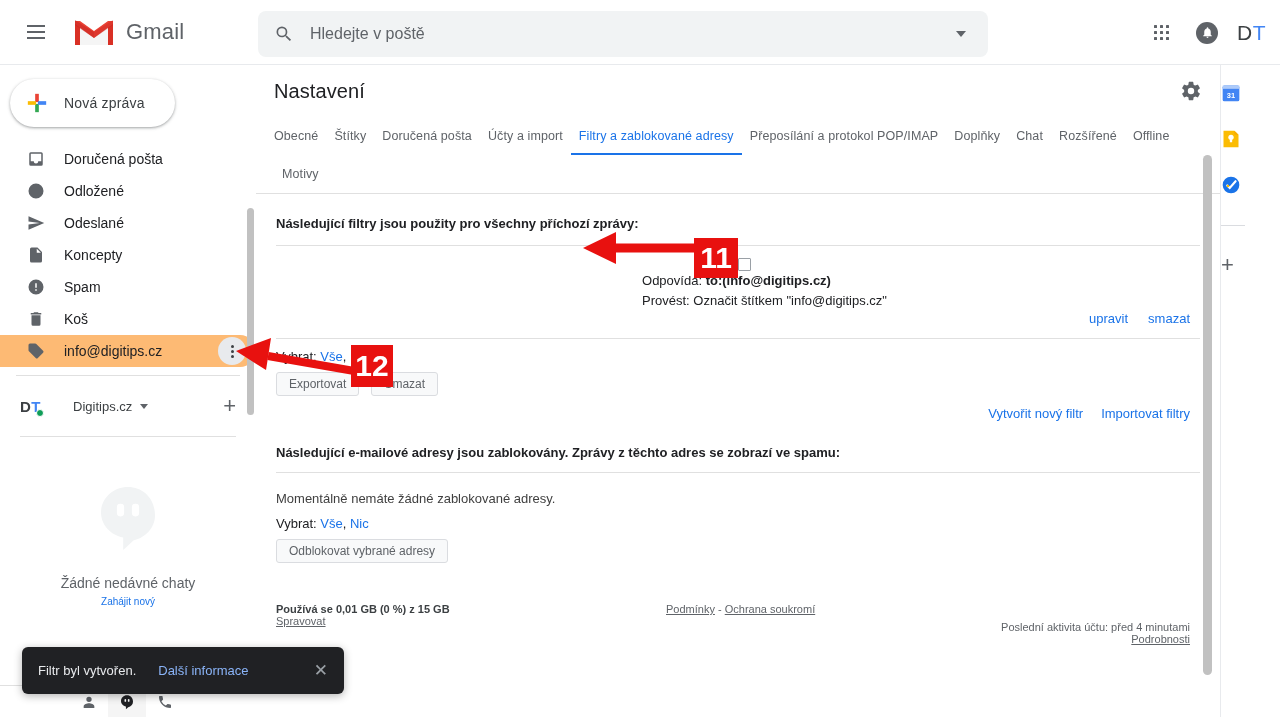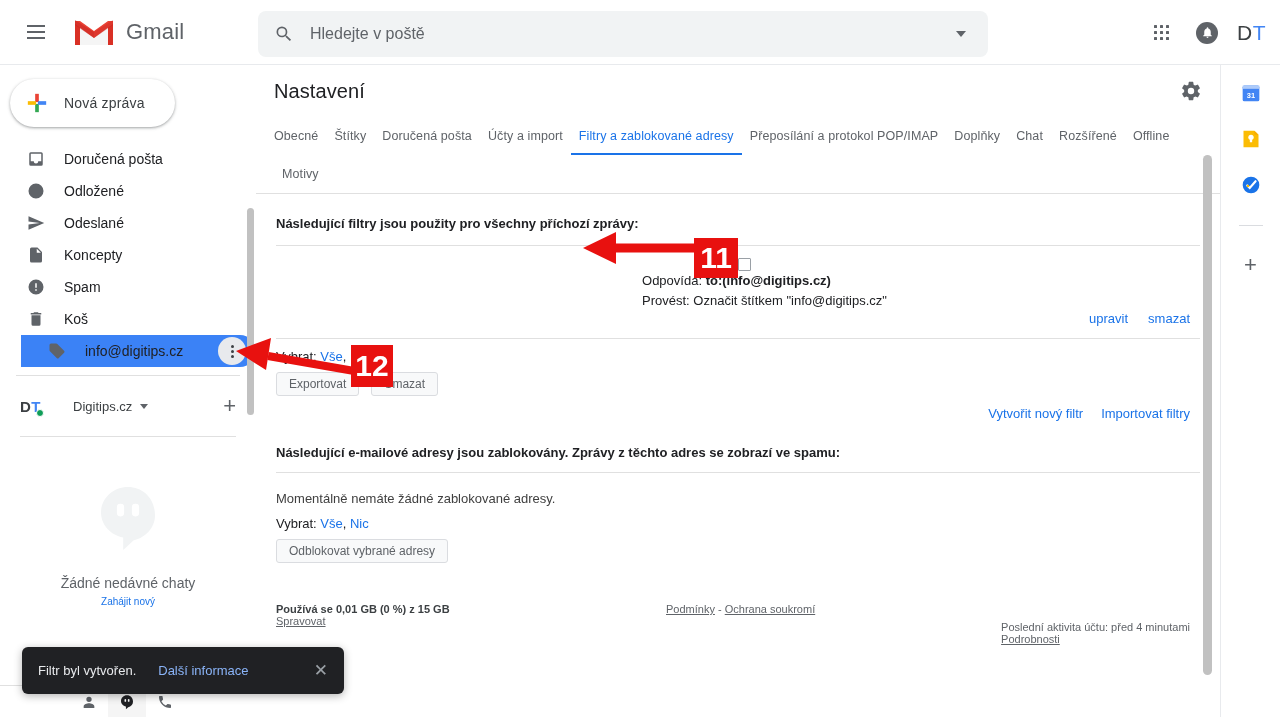--- a/index.html
+++ b/index.html
@@ -74,21 +74,21 @@
   .compose-label { font-size: 14px; color:#3c4043; margin-left: 16px; letter-spacing:.2px;}
 
   .navlist { margin-top: 16px; }
   .navitem {
     height: 32px; display:flex; align-items:center; cursor:pointer;
     border-top-right-radius: 16px; border-bottom-right-radius: 16px;
     padding-right: 10px;
   }
   .navitem .nv-icon { width: 20px; height: 20px; margin-left: 26px; flex:none; display:flex; align-items:center; justify-content:center;}
   .navitem .nv-label { font-size: 14px; color:#202124; margin-left: 18px; white-space:nowrap; overflow:hidden; text-overflow:ellipsis; flex:1;}
-  .navitem.active { background: #3b82f6; margin-left: 21px; }
+  .navitem.active { background: #fdba74; }
   .dots-btn {
     width: 28px; height:28px; border-radius:50%; background:#e8eaed;
     display:flex; flex-direction:column; align-items:center; justify-content:center; gap:2px;
     cursor:pointer; flex:none;
   }
   .dots-btn i { width:3px;height:3px;border-radius:50%;background:#3c4043;display:block;}
 
   .sb-divider { height:1px; background:#e0e0e0; margin: 8px 16px 0 16px;}
   .acctrow { display:flex; align-items:center; height: 40px; margin-top: 10px; padding: 0 20px;}
   .acct-badge { position:relative; font-size:15px; font-weight:600; letter-spacing:0.5px;}
@@ -176,34 +176,34 @@
 
   .footer {
     margin-top: 40px; position: relative; height: 60px;
     font-size: 11px; color:#5f6368;
   }
   .foot-left { position:absolute; left:0; top:0; }
   .foot-left .b { font-weight:bold; color:#3c4043;}
   .foot-left a { color:#5f6368; }
   .foot-mid { position:absolute; left: 390px; top:0;}
   .foot-mid a { color:#5f6368;}
-  .foot-right { position:absolute; right: 10px; top: 18px; text-align:left;}
+  .foot-right { position:absolute; right: 10px; top: 18px; text-align:right;}
   .foot-right a { color:#5f6368;}
   .footer a { text-decoration:underline; cursor:pointer;}
 
   .main-scroll {
     position:absolute; right: 8px; top: 90px; width: 9px; height: 520px;
     background: #c1c1c1; border-radius:5px; cursor:pointer;
   }
 
   
   .rail {
     position:absolute; right:0; top:65px; width: 60px; height: 652px;
     background:#fff; border-left:1px solid #e8eaed;
-    display:flex; flex-direction:column; align-items:center; padding-top: 18px; gap: 26px;
+    display:flex; flex-direction:column; align-items:flex-start; padding-top: 18px; gap: 26px;
   }
   .rail-ico { width: 20px; height: 20px; cursor:pointer; }
   .rail-div { width: 24px; height:1px; background:#dadce0; margin-top: 4px;}
   .rail-plus { font-size: 22px; color:#5f6368; cursor:pointer; margin-top: 2px; line-height:1;}
 
   
   .toast {
     position:absolute; left: 22px; bottom: 23px; width: 322px; height: 47px;
     background:#202124; border-radius: 6px; color:#fff;
     display:flex; align-items:center; padding: 0 16px;

